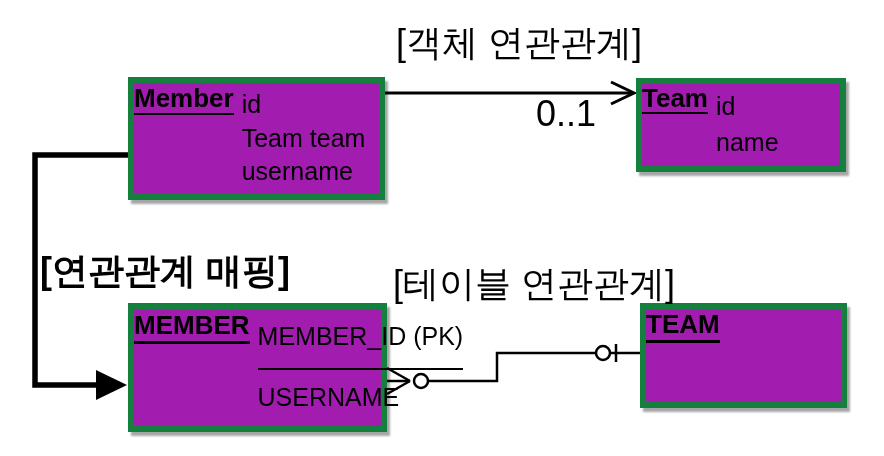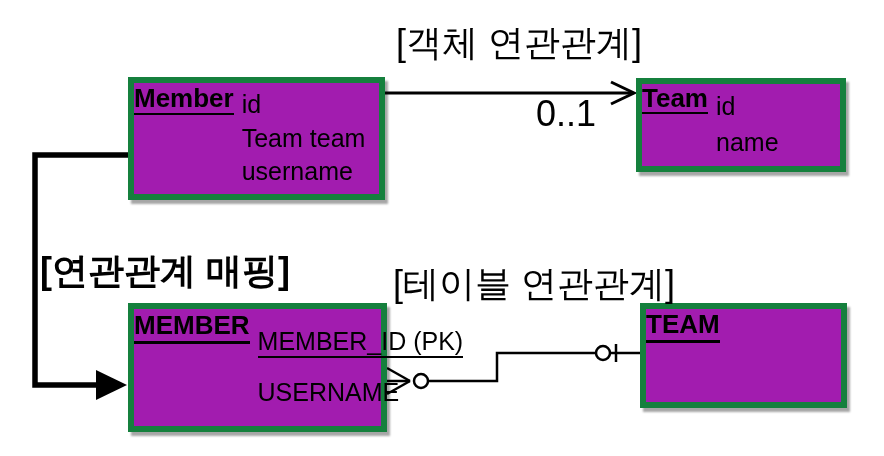--- a/index.html
+++ b/index.html
@@ -50,21 +50,21 @@
     flex-direction: column;
     justify-content: space-evenly;
     padding: 1px 0 2px 8px;
   }
   .entity .row {
     font-size: 25px;
     line-height: 1.08;
     white-space: nowrap;
   }
   .entity .row.bold { font-weight: normal; }
-  .entity .row.ruled { border-bottom: 2px solid #000000; padding-bottom: 1px; margin-bottom: 2px; }
+  .entity .row.ruled { border-bottom: 2px solid #000000; padding-bottom: 18px; margin-bottom: 2px; }
 
   
   .member-class { left: 128px; top: 77px;  width: 257px; height: 123px; }
   .member-class .title { height: 30px; }
   .team-class   { left: 636px; top: 78px;  width: 210px; height: 94px; }
   .team-class .title { height: 28px; }
   .member-table { left: 128px; top: 303px; width: 259px; height: 129px; }
   .member-table .title { height: 32px; border-bottom-width: 3px; }
   .team-table   { left: 640px; top: 303px; width: 207px; height: 105px; }
   .team-table .title { height: 31px; border-bottom-width: 3px; }

